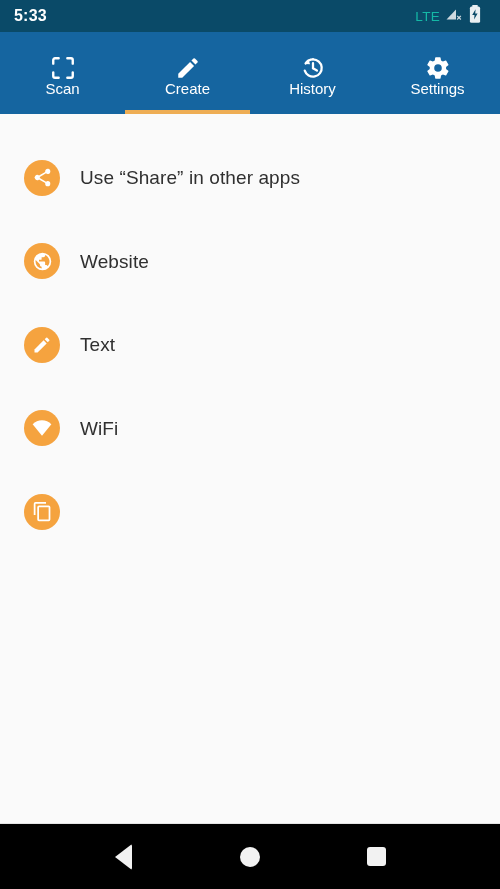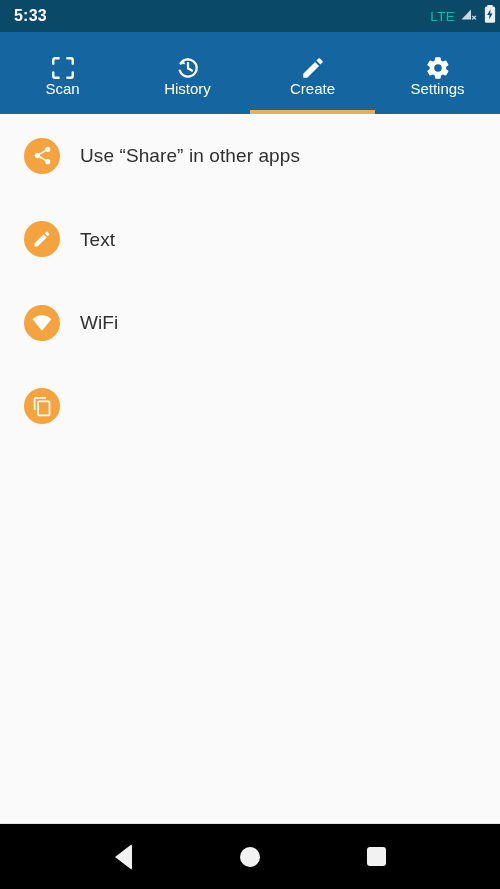--- a/index.html
+++ b/index.html
@@ -14,21 +14,21 @@
     width: 500px; height: 889px;
     display: flex; flex-direction: column;
     background: #fafafa;
   }
 
   
   .status-bar {
     height: 32px;
     background: #0a4a68;
     display: flex; align-items: center;
-    padding: 0 4px 0 14px;
+    padding: 0 19px 0 14px;
     flex: 0 0 32px;
   }
   .status-time {
     color: #ffffff;
     font-size: 16px;
     font-weight: bold;
     letter-spacing: .2px;
   }
   .status-right {
     margin-left: auto;
@@ -70,20 +70,21 @@
     position: absolute;
     left: 0; right: 0; bottom: 0;
     height: 4px;
     background: #eead54;
   }
 
   
   .content {
     flex: 1 1 auto;
     background: #fafafa;
+    padding-top: 22px;
     overflow: hidden;
   }
   .list-item {
     height: 83.5px;
     display: flex;
     align-items: center;
     padding-left: 24px;
     cursor: pointer;
   }
   .item-badge {
@@ -175,61 +176,69 @@
           <path d="M21 16 V19.4 A1.6 1.6 0 0 1 19.4 21 H16"></path>
           <path d="M8 21 H4.6 A1.6 1.6 0 0 1 3 19.4 V16"></path>
         </svg>
       </span>
       <span class="tab-label">Scan</span>
     </div>
 
     <div class="tab">
       <span class="tab-icon">
         <svg width="26" height="26" viewBox="0 0 24 24">
+          <path d="M3 17.3 V21 H6.7 L17.6 10.1 L13.9 6.4 Z" fill="#ffffff"></path>
+          <path d="M20.7 7 a1 1 0 0 0 0-1.4 L18.4 3.3 a1 1 0 0 0-1.4 0 L15.2 5.1 L18.9 8.8 Z" fill="#ffffff"></path>
+        </svg>
+      </span>
+      <span class="tab-label">Create</span>
+      <div class="tab-indicator"></div>
+    </div>
+
+    <div class="tab">
+      <span class="tab-icon">
+        <svg width="26" height="26" viewBox="0 0 24 24">
           <path d="M12 4 a8 8 0 1 1-7.6 10.4" fill="none" stroke="#ffffff" stroke-width="2.1" stroke-linecap="round"></path>
           <path d="M12 4 A8 8 0 0 0 5.2 7.8" fill="none" stroke="#ffffff" stroke-width="2.1" stroke-linecap="round"></path>
           <path d="M7.6 3.6 L4.3 8.2 L9.3 8.6 Z" fill="#ffffff"></path>
           <path d="M12 7.6 V12.3 L15.6 14.4" fill="none" stroke="#ffffff" stroke-width="2.1" stroke-linecap="round"></path>
         </svg>
       </span>
       <span class="tab-label">History</span>
     </div>
 
     <div class="tab">
       <span class="tab-icon">
         <svg width="26" height="26" viewBox="0 0 24 24">
-          <path d="M3 17.3 V21 H6.7 L17.6 10.1 L13.9 6.4 Z" fill="#ffffff"></path>
-          <path d="M20.7 7 a1 1 0 0 0 0-1.4 L18.4 3.3 a1 1 0 0 0-1.4 0 L15.2 5.1 L18.9 8.8 Z" fill="#ffffff"></path>
-        </svg>
-      </span>
-      <span class="tab-label">Create</span>
-      <div class="tab-indicator"></div>
-    </div>
-
-    <div class="tab">
-      <span class="tab-icon">
-        <svg width="26" height="26" viewBox="0 0 24 24">
           <path d="M19.4 13 a7.8 7.8 0 0 0 .1-1 a7.8 7.8 0 0 0-.1-1 l2.1-1.6 a.5.5 0 0 0 .1-.6 l-2-3.5 a.5.5 0 0 0-.6-.2 l-2.5 1 a7.3 7.3 0 0 0-1.7-1 l-.4-2.6 a.5.5 0 0 0-.5-.4 h-4 a.5.5 0 0 0-.5.4 l-.4 2.6 a7.3 7.3 0 0 0-1.7 1 l-2.5-1 a.5.5 0 0 0-.6.2 l-2 3.5 a.5.5 0 0 0 .1.6 L4.4 11 a7.8 7.8 0 0 0 0 2 l-2.1 1.6 a.5.5 0 0 0-.1.6 l2 3.5 a.5.5 0 0 0 .6.2 l2.5-1 a7.3 7.3 0 0 0 1.7 1 l.4 2.6 a.5.5 0 0 0 .5.4 h4 a.5.5 0 0 0 .5-.4 l.4-2.6 a7.3 7.3 0 0 0 1.7-1 l2.5 1 a.5.5 0 0 0 .6-.2 l2-3.5 a.5.5 0 0 0-.1-.6 Z M12 15.5 A3.5 3.5 0 1 1 15.5 12 A3.5 3.5 0 0 1 12 15.5 Z" fill="#ffffff"></path>
         </svg>
       </span>
       <span class="tab-label">Settings</span>
     </div>
   </div>
 
   <div class="content">
 
     <div class="list-item">
       <span class="item-badge">
         <svg width="21" height="21" viewBox="0 0 24 24" fill="#ffffff">
           <path d="M18 16.1 a2.9 2.9 0 0 0-1.96.77 L8.9 12.7 a3.3 3.3 0 0 0 .09-.7 a3.3 3.3 0 0 0-.09-.7 l7.05-4.11 A2.99 2.99 0 1 0 15 5 a3.3 3.3 0 0 0 .09.7 L8.04 9.81 a3 3 0 1 0 0 4.38 l7.12 4.16 a2.82 2.82 0 0 0-.08.65 A2.92 2.92 0 1 0 18 16.1 Z"></path>
         </svg>
       </span>
       <span class="item-label">Use “Share” in other apps</span>
     </div>
 
+    <div class="list-item">
+      <span class="item-badge">
+        <svg width="21" height="21" viewBox="0 0 24 24" fill="#ffffff">
+          <path d="M12 2 a10 10 0 1 0 10 10 A10 10 0 0 0 12 2 Z m-1 17.93 A8 8 0 0 1 4 12 a8.1 8.1 0 0 1 .21-1.79 L9 15 v1 a2 2 0 0 0 2 2 Z m6.9-2.54 A2 2 0 0 0 16 16 h-1 v-3 a1 1 0 0 0-1-1 H8 v-2 h2 a1 1 0 0 0 1-1 V7 h2 a2 2 0 0 0 2-2 v-.41 a8 8 0 0 1 2.9 12.8 Z"></path>
+        </svg>
+      </span>
+      <span class="item-label">Website</span>
+    </div>
 
 
 
     <div class="list-item">
       <span class="item-badge">
         <svg width="20" height="20" viewBox="0 0 24 24" fill="#ffffff">
           <path d="M3 17.3 V21 H6.7 L17.6 10.1 L13.9 6.4 Z"></path>
           <path d="M20.7 7 a1 1 0 0 0 0-1.4 L18.4 3.3 a1 1 0 0 0-1.4 0 L15.2 5.1 L18.9 8.8 Z"></path>
         </svg>
       </span>

